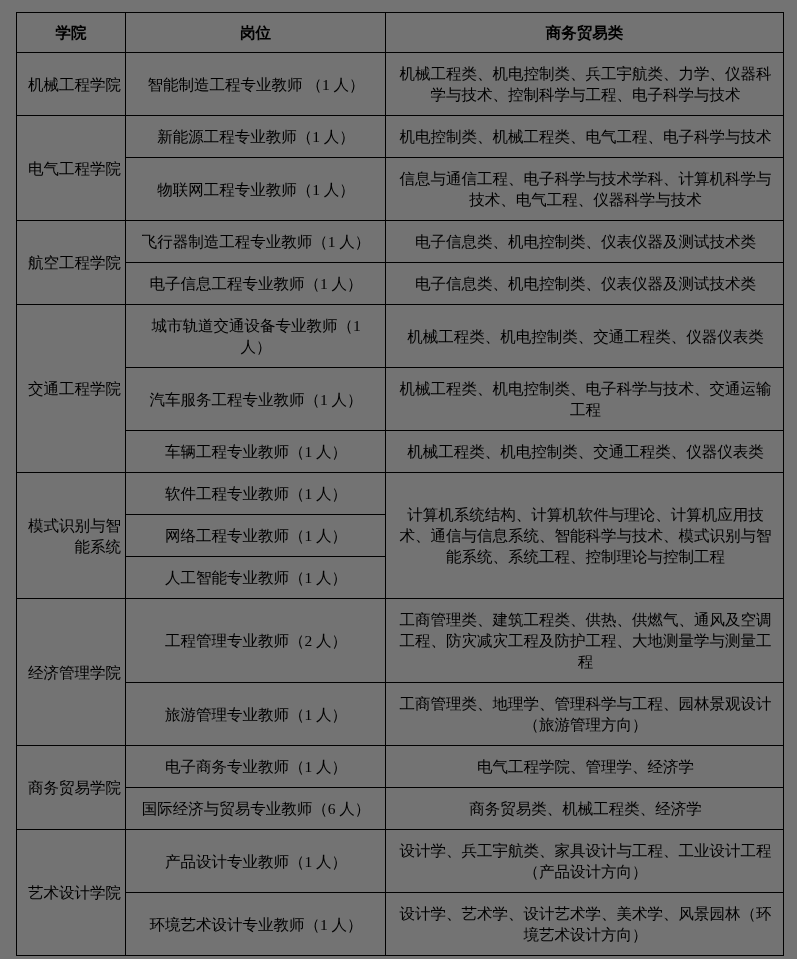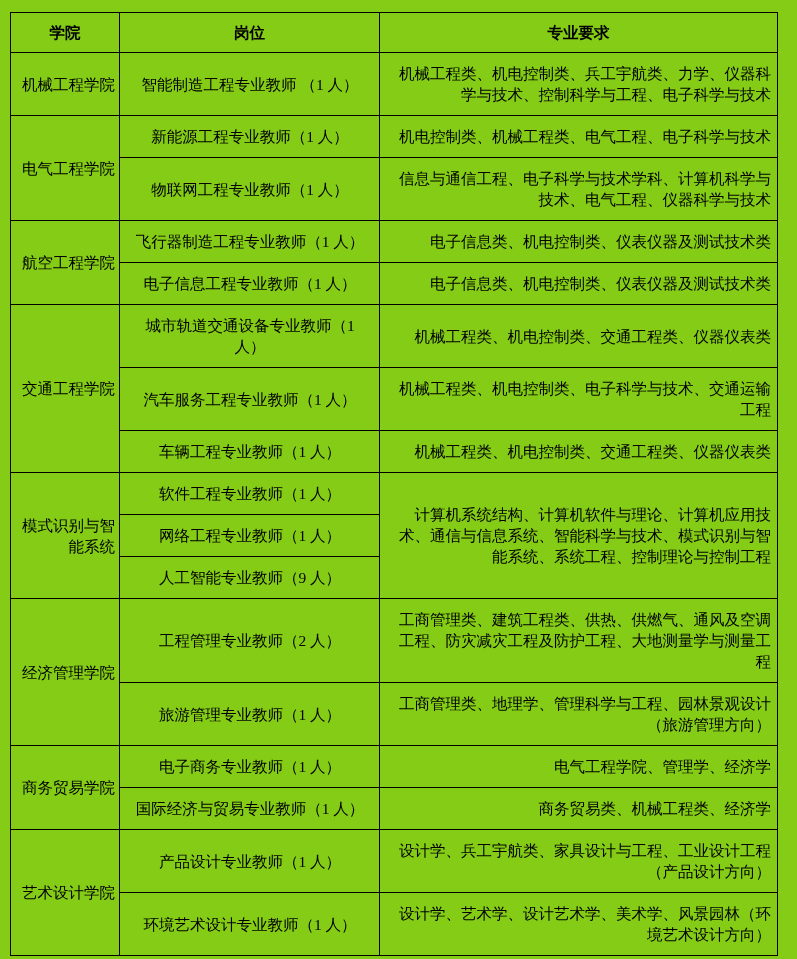--- a/index.html
+++ b/index.html
@@ -5,23 +5,23 @@
   html, body {
     margin: 0;
     padding: 0;
     background: #ffffff;
     font-family: "Liberation Serif", "DejaVu Serif", serif;
     color: #000000;
   }
   .page {
     width: 797px;
     height: 959px;
-    background: #84cc16;
+    background: #737373;
     box-sizing: border-box;
-    padding: 12px 16px 0 10px;
+    padding: 12px 16px 0 16px;
     overflow: hidden;
   }
   table.recruit {
     border-collapse: collapse;
     width: 767px;
     table-layout: fixed;
   }
   table.recruit col.c-college { width: 109px; }
   table.recruit col.c-position { width: 260px; }
   table.recruit col.c-requirement { width: 398px; }
@@ -43,39 +43,39 @@
   }
   td.college {
     text-align: right;
     padding: 10px 4px;
   }
   td.position {
     text-align: center;
     padding: 10px 8px 10px 9px;
   }
   td.requirement {
-    text-align: right;
+    text-align: center;
     padding: 10px 6px 10px 8px;
   }
 </style>
 </head>
 <body>
 
 <div class="page">
   <table class="recruit">
     <colgroup>
       <col class="c-college">
       <col class="c-position">
       <col class="c-requirement">
     </colgroup>
     <thead>
       <tr>
         <th>学院</th>
         <th>岗位</th>
-        <th>专业要求</th>
+        <th>商务贸易类</th>
       </tr>
     </thead>
     <tbody>
         <tr>
           <td class="college" rowspan="1">机械工程学院</td>
           <td class="position">智能制造工程专业教师 （1 人）</td>
           <td class="requirement">机械工程类、机电控制类、兵工宇航类、力学、仪器科学与技术、控制科学与工程、电子科学与技术</td>
         </tr>
         <tr>
           <td class="college" rowspan="2">电气工程学院</td>
@@ -110,38 +110,38 @@
         </tr>
         <tr>
           <td class="college" rowspan="3">模式识别与智能系统</td>
           <td class="position">软件工程专业教师（1 人）</td>
           <td class="requirement" rowspan="3">计算机系统结构、计算机软件与理论、计算机应用技术、通信与信息系统、智能科学与技术、模式识别与智能系统、系统工程、控制理论与控制工程</td>
         </tr>
         <tr>
           <td class="position">网络工程专业教师（1 人）</td>
         </tr>
         <tr>
-          <td class="position">人工智能专业教师（9 人）</td>
+          <td class="position">人工智能专业教师（1 人）</td>
         </tr>
         <tr>
           <td class="college" rowspan="2">经济管理学院</td>
           <td class="position">工程管理专业教师（2 人）</td>
           <td class="requirement">工商管理类、建筑工程类、供热、供燃气、通风及空调工程、防灾减灾工程及防护工程、大地测量学与测量工程</td>
         </tr>
         <tr>
           <td class="position">旅游管理专业教师（1 人）</td>
           <td class="requirement">工商管理类、地理学、管理科学与工程、园林景观设计（旅游管理方向）</td>
         </tr>
         <tr>
           <td class="college" rowspan="2">商务贸易学院</td>
           <td class="position">电子商务专业教师（1 人）</td>
           <td class="requirement">电气工程学院、管理学、经济学</td>
         </tr>
         <tr>
-          <td class="position">国际经济与贸易专业教师（1 人）</td>
+          <td class="position">国际经济与贸易专业教师（6 人）</td>
           <td class="requirement">商务贸易类、机械工程类、经济学</td>
         </tr>
         <tr>
           <td class="college" rowspan="2">艺术设计学院</td>
           <td class="position">产品设计专业教师（1 人）</td>
           <td class="requirement">设计学、兵工宇航类、家具设计与工程、工业设计工程（产品设计方向）</td>
         </tr>
         <tr>
           <td class="position">环境艺术设计专业教师（1 人）</td>
           <td class="requirement">设计学、艺术学、设计艺术学、美术学、风景园林（环境艺术设计方向）</td>

